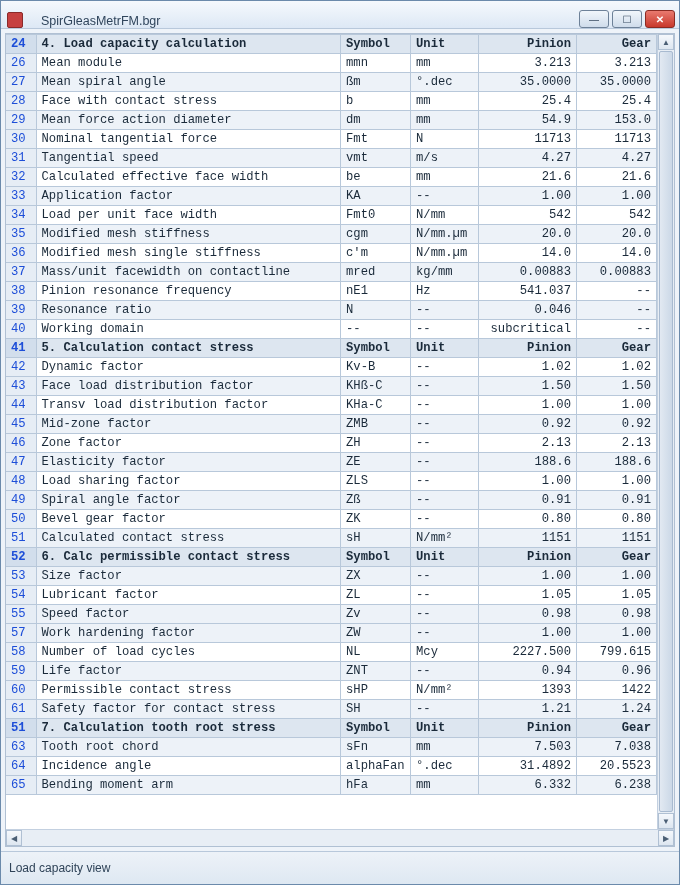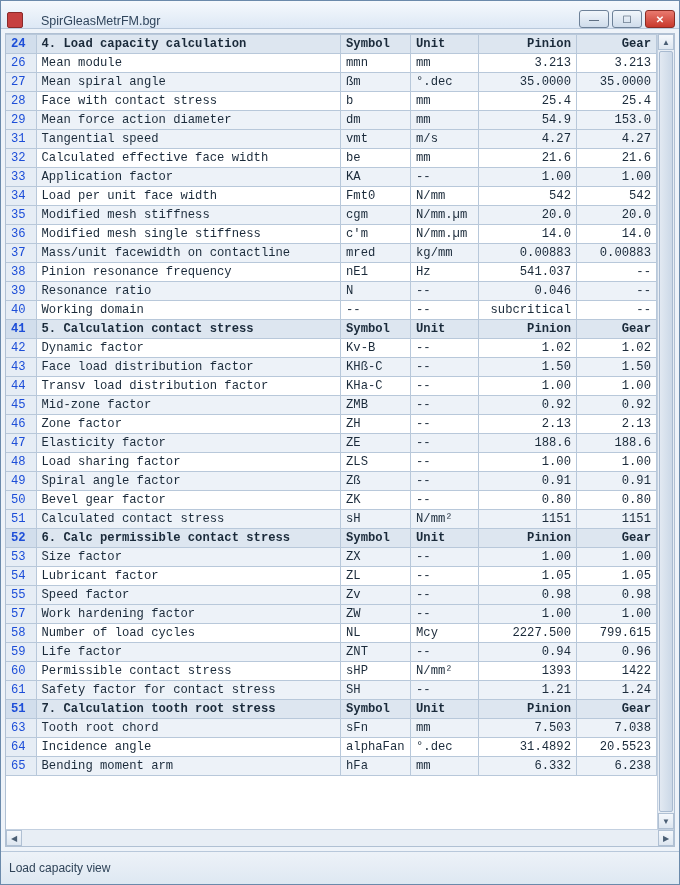--- a/index.html
+++ b/index.html
@@ -188,20 +188,28 @@
               <td class="r">25.4</td>
             </tr>
             <tr class="alt">
               <td class="num">29</td>
               <td>Mean force action diameter</td>
               <td>dm</td>
               <td>mm</td>
               <td class="r">54.9</td>
               <td class="r">153.0</td>
             </tr>
+            <tr>
+              <td class="num">30</td>
+              <td>Nominal tangential force</td>
+              <td>Fmt</td>
+              <td>N</td>
+              <td class="r">11713</td>
+              <td class="r">11713</td>
+            </tr>
             <tr class="alt">
               <td class="num">31</td>
               <td>Tangential speed</td>
               <td>vmt</td>
               <td>m/s</td>
               <td class="r">4.27</td>
               <td class="r">4.27</td>
             </tr>
             <tr>
               <td class="num">32</td>

